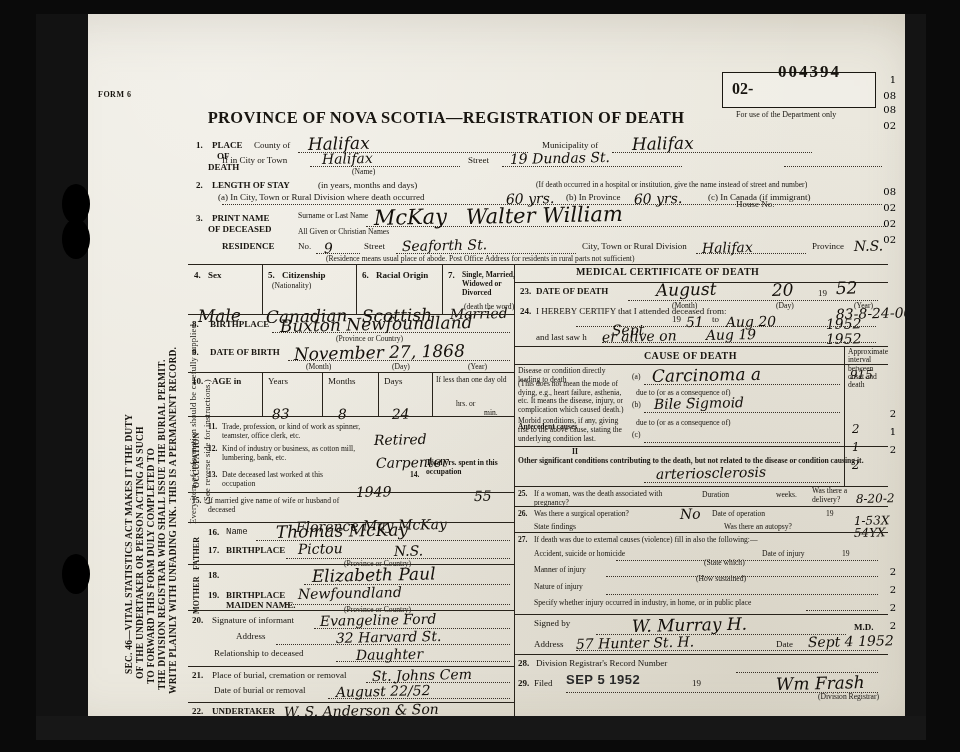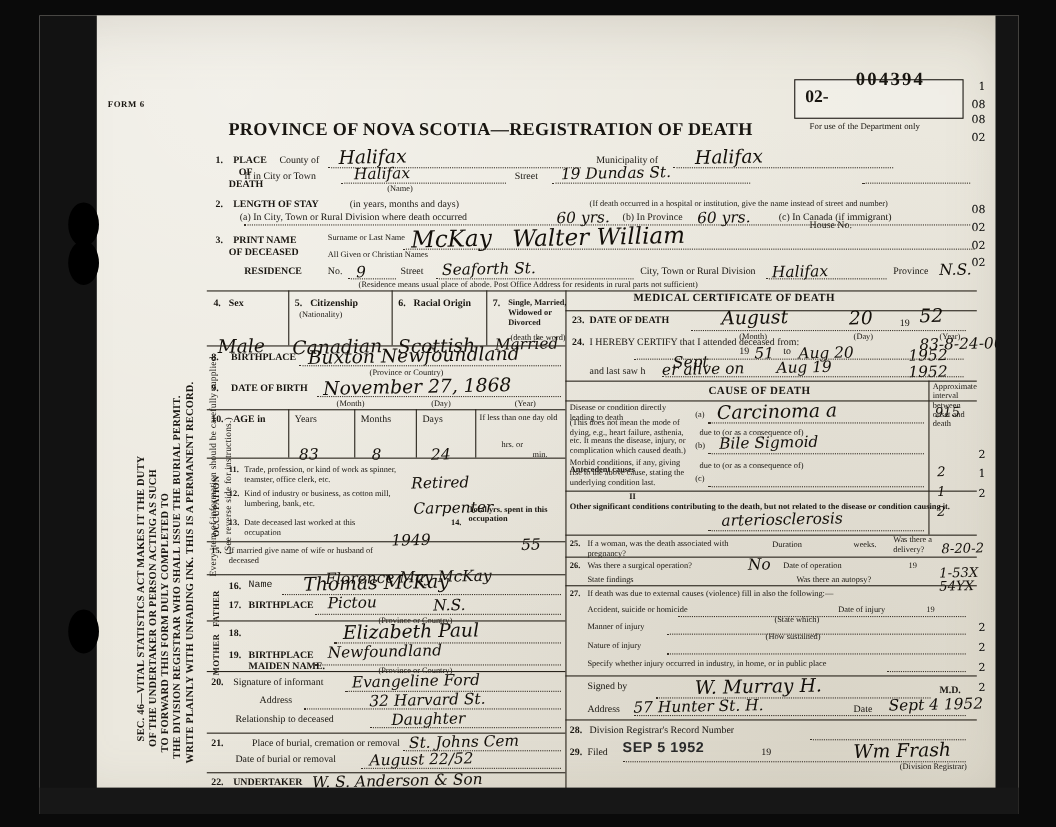--- a/index.html
+++ b/index.html
@@ -257,21 +257,21 @@
     <div class="hand med" style="position:absolute;left:284px;top:599px;">Evangeline Ford</div>
     <div class="lbl sm" style="left:200px;top:617px;">Address</div>
     <div class="fld" style="left:240px;top:630px;width:234px;"></div>
     <div class="hand med" style="position:absolute;left:300px;top:616px;">32 Harvard St.</div>
     <div class="lbl sm" style="left:178px;top:634px;">Relationship to deceased</div>
     <div class="fld" style="left:300px;top:647px;width:174px;"></div>
     <div class="hand med" style="position:absolute;left:320px;top:633px;">Daughter</div>
     <div class="hline" style="left:152px;top:652px;width:326px;"></div>
 
     <div class="lbl b sm" style="left:156px;top:656px;">21.</div>
-    <div class="lbl sm" style="left:176px;top:656px;margin-left:17px;">Place of burial, cremation or removal</div>
+    <div class="lbl sm" style="left:176px;top:656px;">Place of burial, cremation or removal</div>
     <div class="fld" style="left:330px;top:668px;width:144px;"></div>
     <div class="hand med" style="position:absolute;left:336px;top:654px;">St. Johns Cem</div>
     <div class="lbl sm" style="left:178px;top:671px;">Date of burial or removal</div>
     <div class="fld" style="left:292px;top:684px;width:182px;"></div>
     <div class="hand med" style="position:absolute;left:300px;top:670px;">August 22/52</div>
     <div class="hline" style="left:152px;top:688px;width:326px;"></div>
 
     <div class="lbl b sm" style="left:156px;top:692px;">22.</div>
     <div class="lbl b sm" style="left:176px;top:692px;">UNDERTAKER</div>
     <div class="fld" style="left:240px;top:704px;width:234px;"></div>

